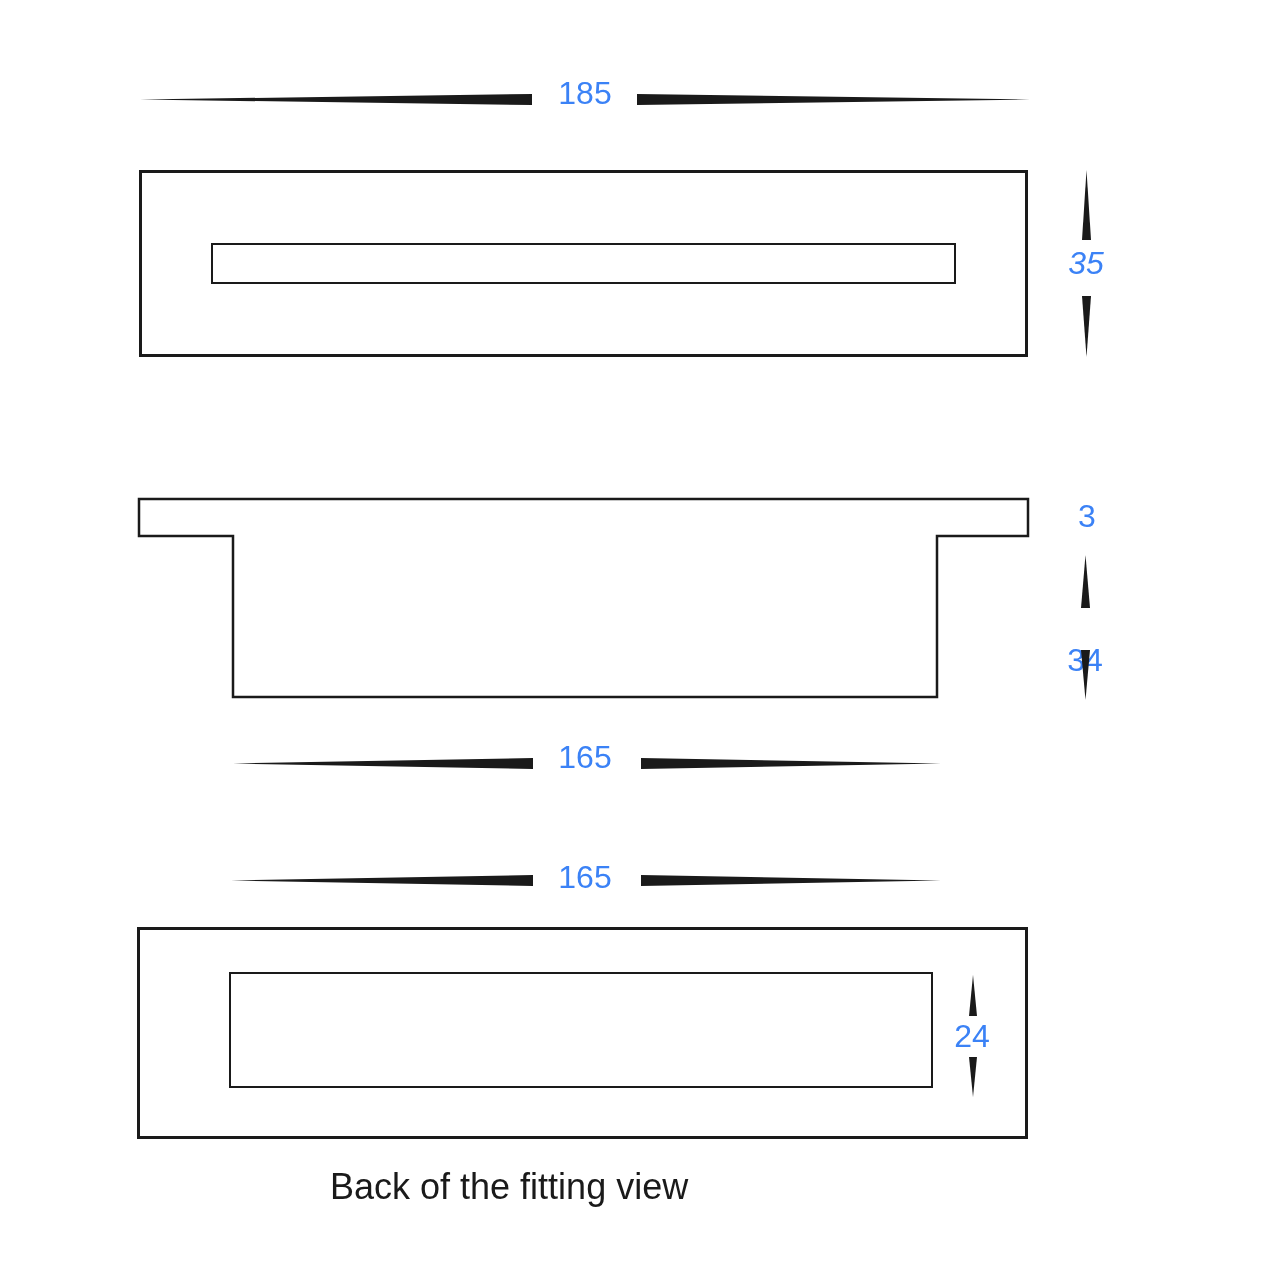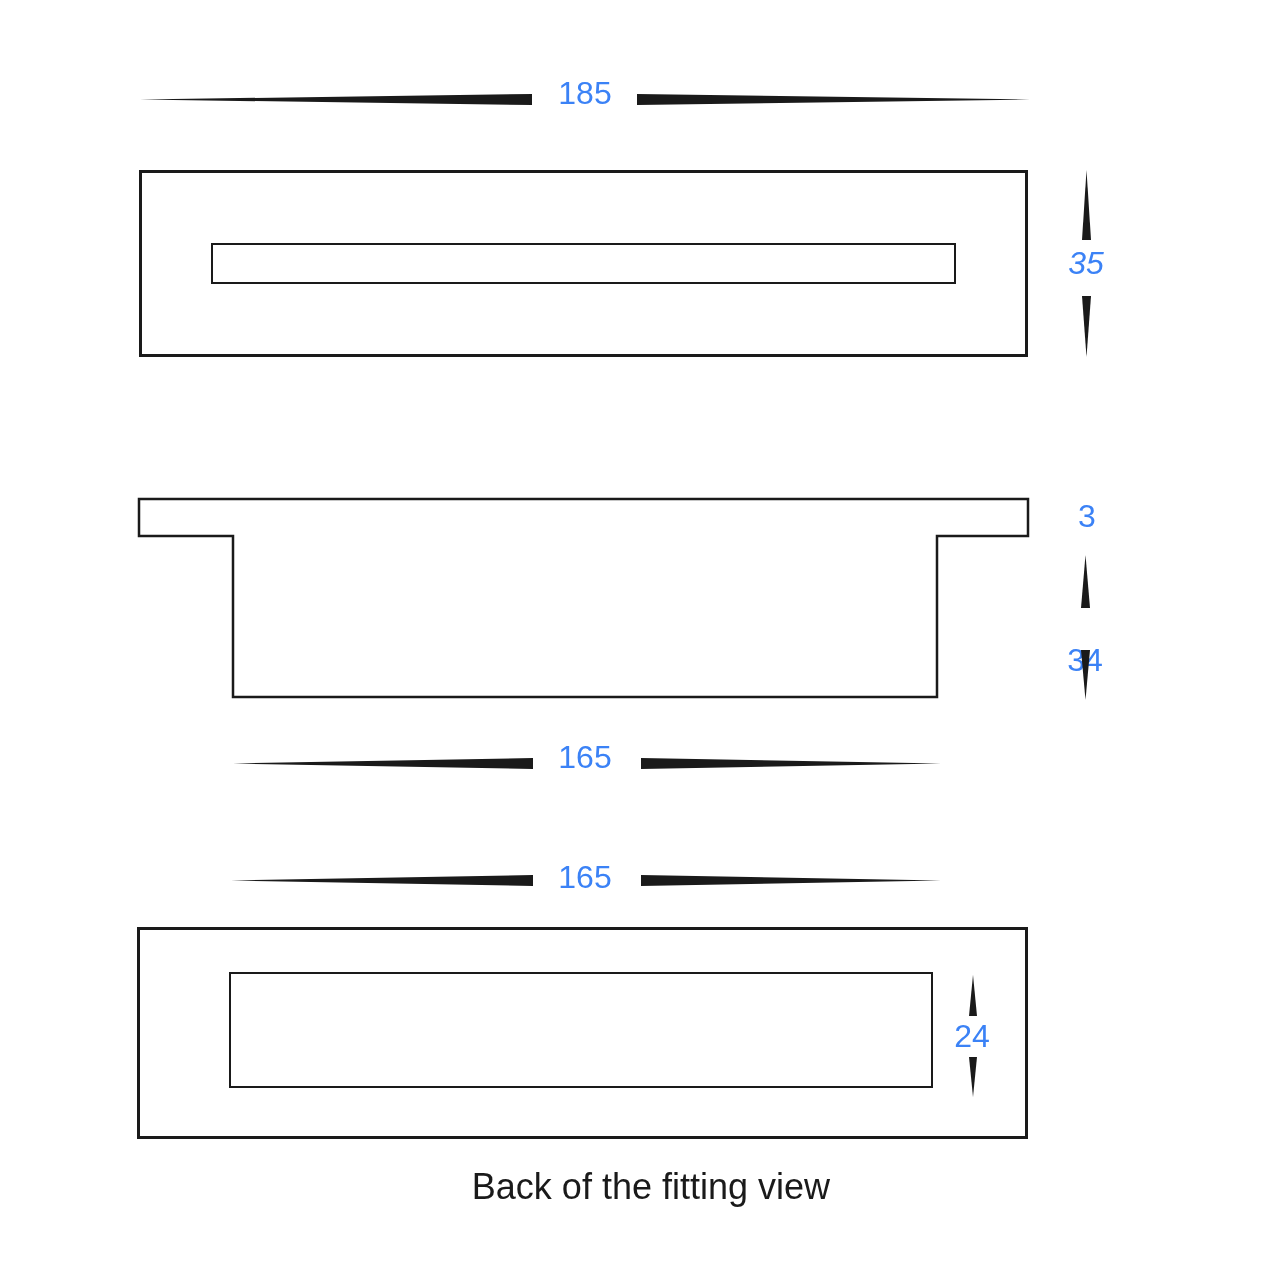--- a/index.html
+++ b/index.html
@@ -35,21 +35,21 @@
     font-size: 32px;
     line-height: 1;
     color: #3b82f6;
     text-align: center;
   }
   .caption {
     position: absolute;
     font-size: 36px;
     line-height: 1.1;
     color: #1a1a1a;
-    text-align: right;
+    text-align: left;
   }
   svg.profile {
     position: absolute;
     left: 0;
     top: 0;
     pointer-events: none;
   }
 </style>
 </head>
 <body>

